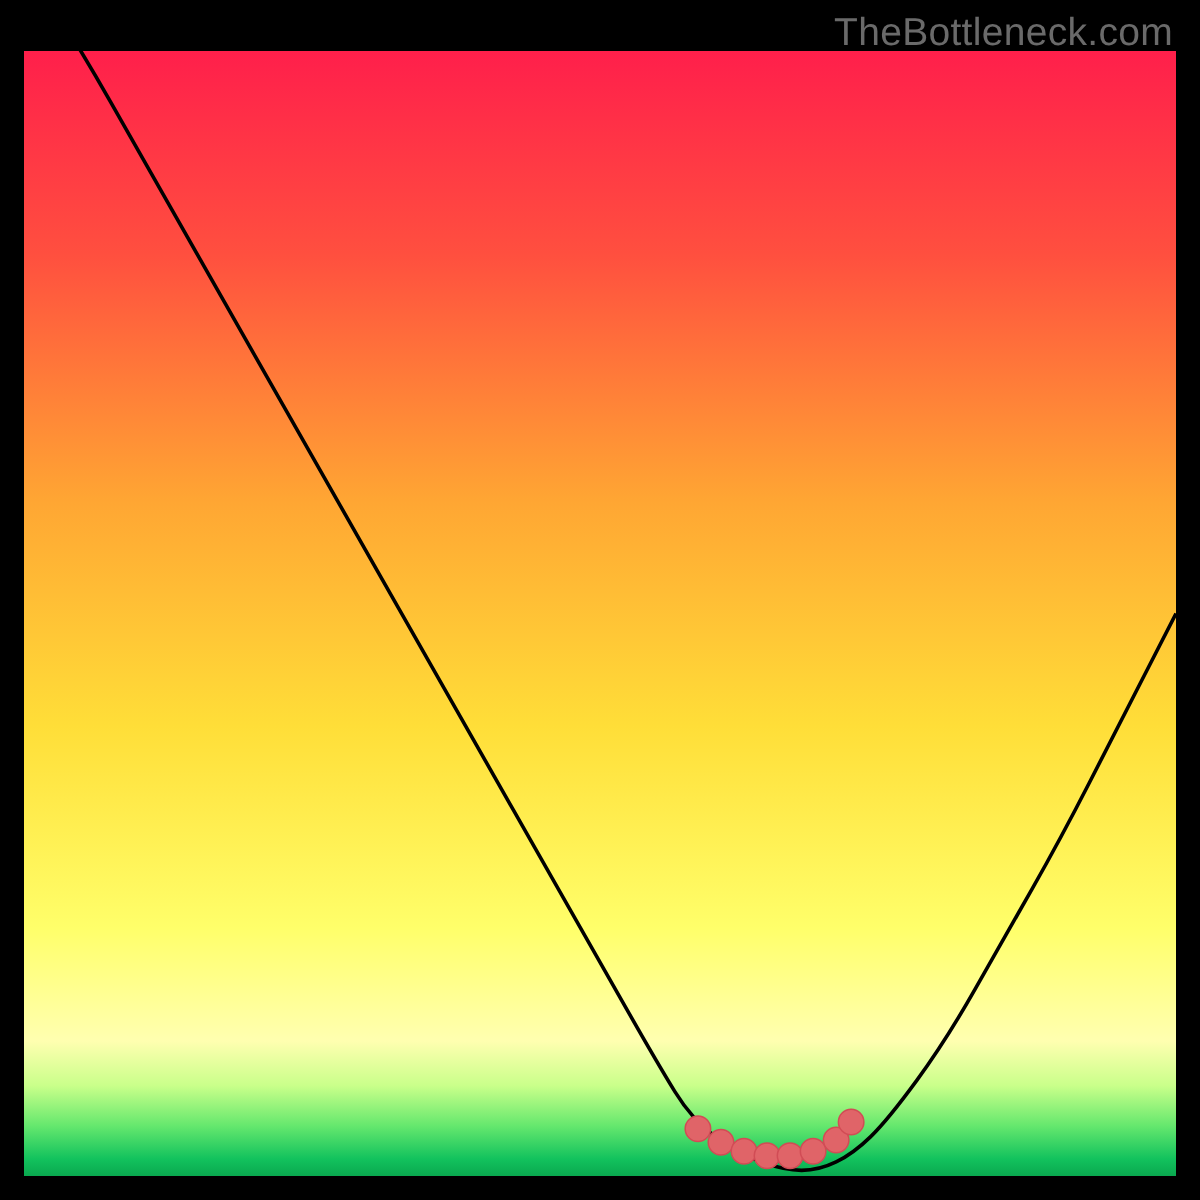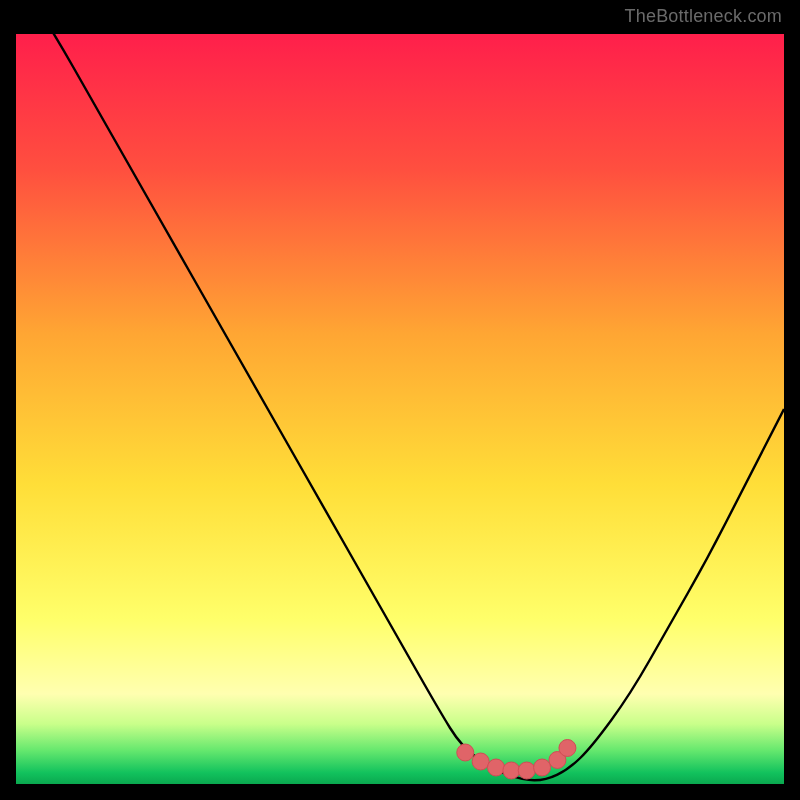--- a/index.html
+++ b/index.html
@@ -17,21 +17,21 @@
     top: 34px;
     width: 768px;
     height: 750px;
     background: #000;
   }
   .watermark {
     position: absolute;
     top: 6px;
     right: 18px;
     color: #6a6a6a;
-    font-size: 18px;
+    font-size: 26px;
     font-weight: 500;
     letter-spacing: 0.2px;
   }
   svg { display: block; }
 </style>
 </head>
 <body>
 
 <div class="watermark">TheBottleneck.com</div>
 

